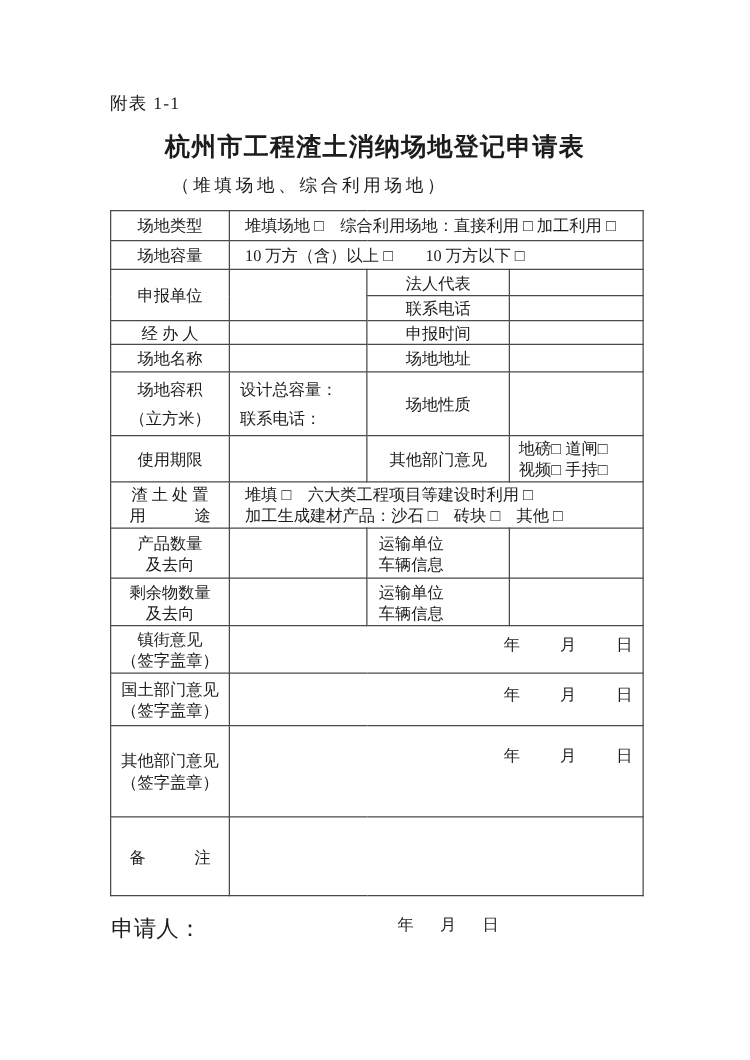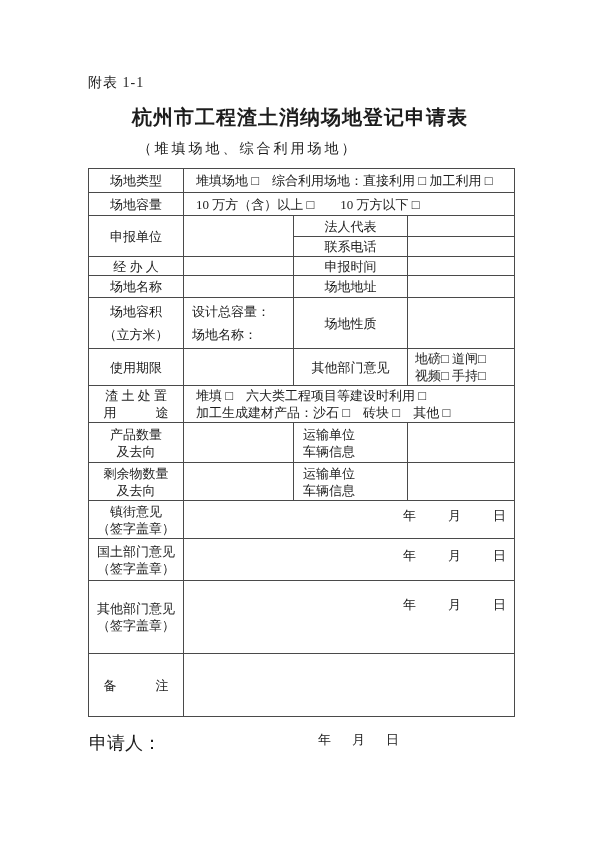--- a/index.html
+++ b/index.html
@@ -107,21 +107,21 @@
     <td></td>
   </tr>
 
   <tr style="height:51px">
     <td class="lbl vol-lbl">
       <div>场地容积</div>
       <div>（立方米）</div>
     </td>
     <td class="cap2">
       <div>设计总容量：</div>
-      <div>场地名称：</div>
+      <div>联系电话：</div>
     </td>
     <td class="lbl">场地性质</td>
     <td></td>
   </tr>
 
   <tr style="height:37px">
     <td class="lbl">使用期限</td>
     <td></td>
     <td class="lbl">其他部门意见</td>
     <td class="dev">

